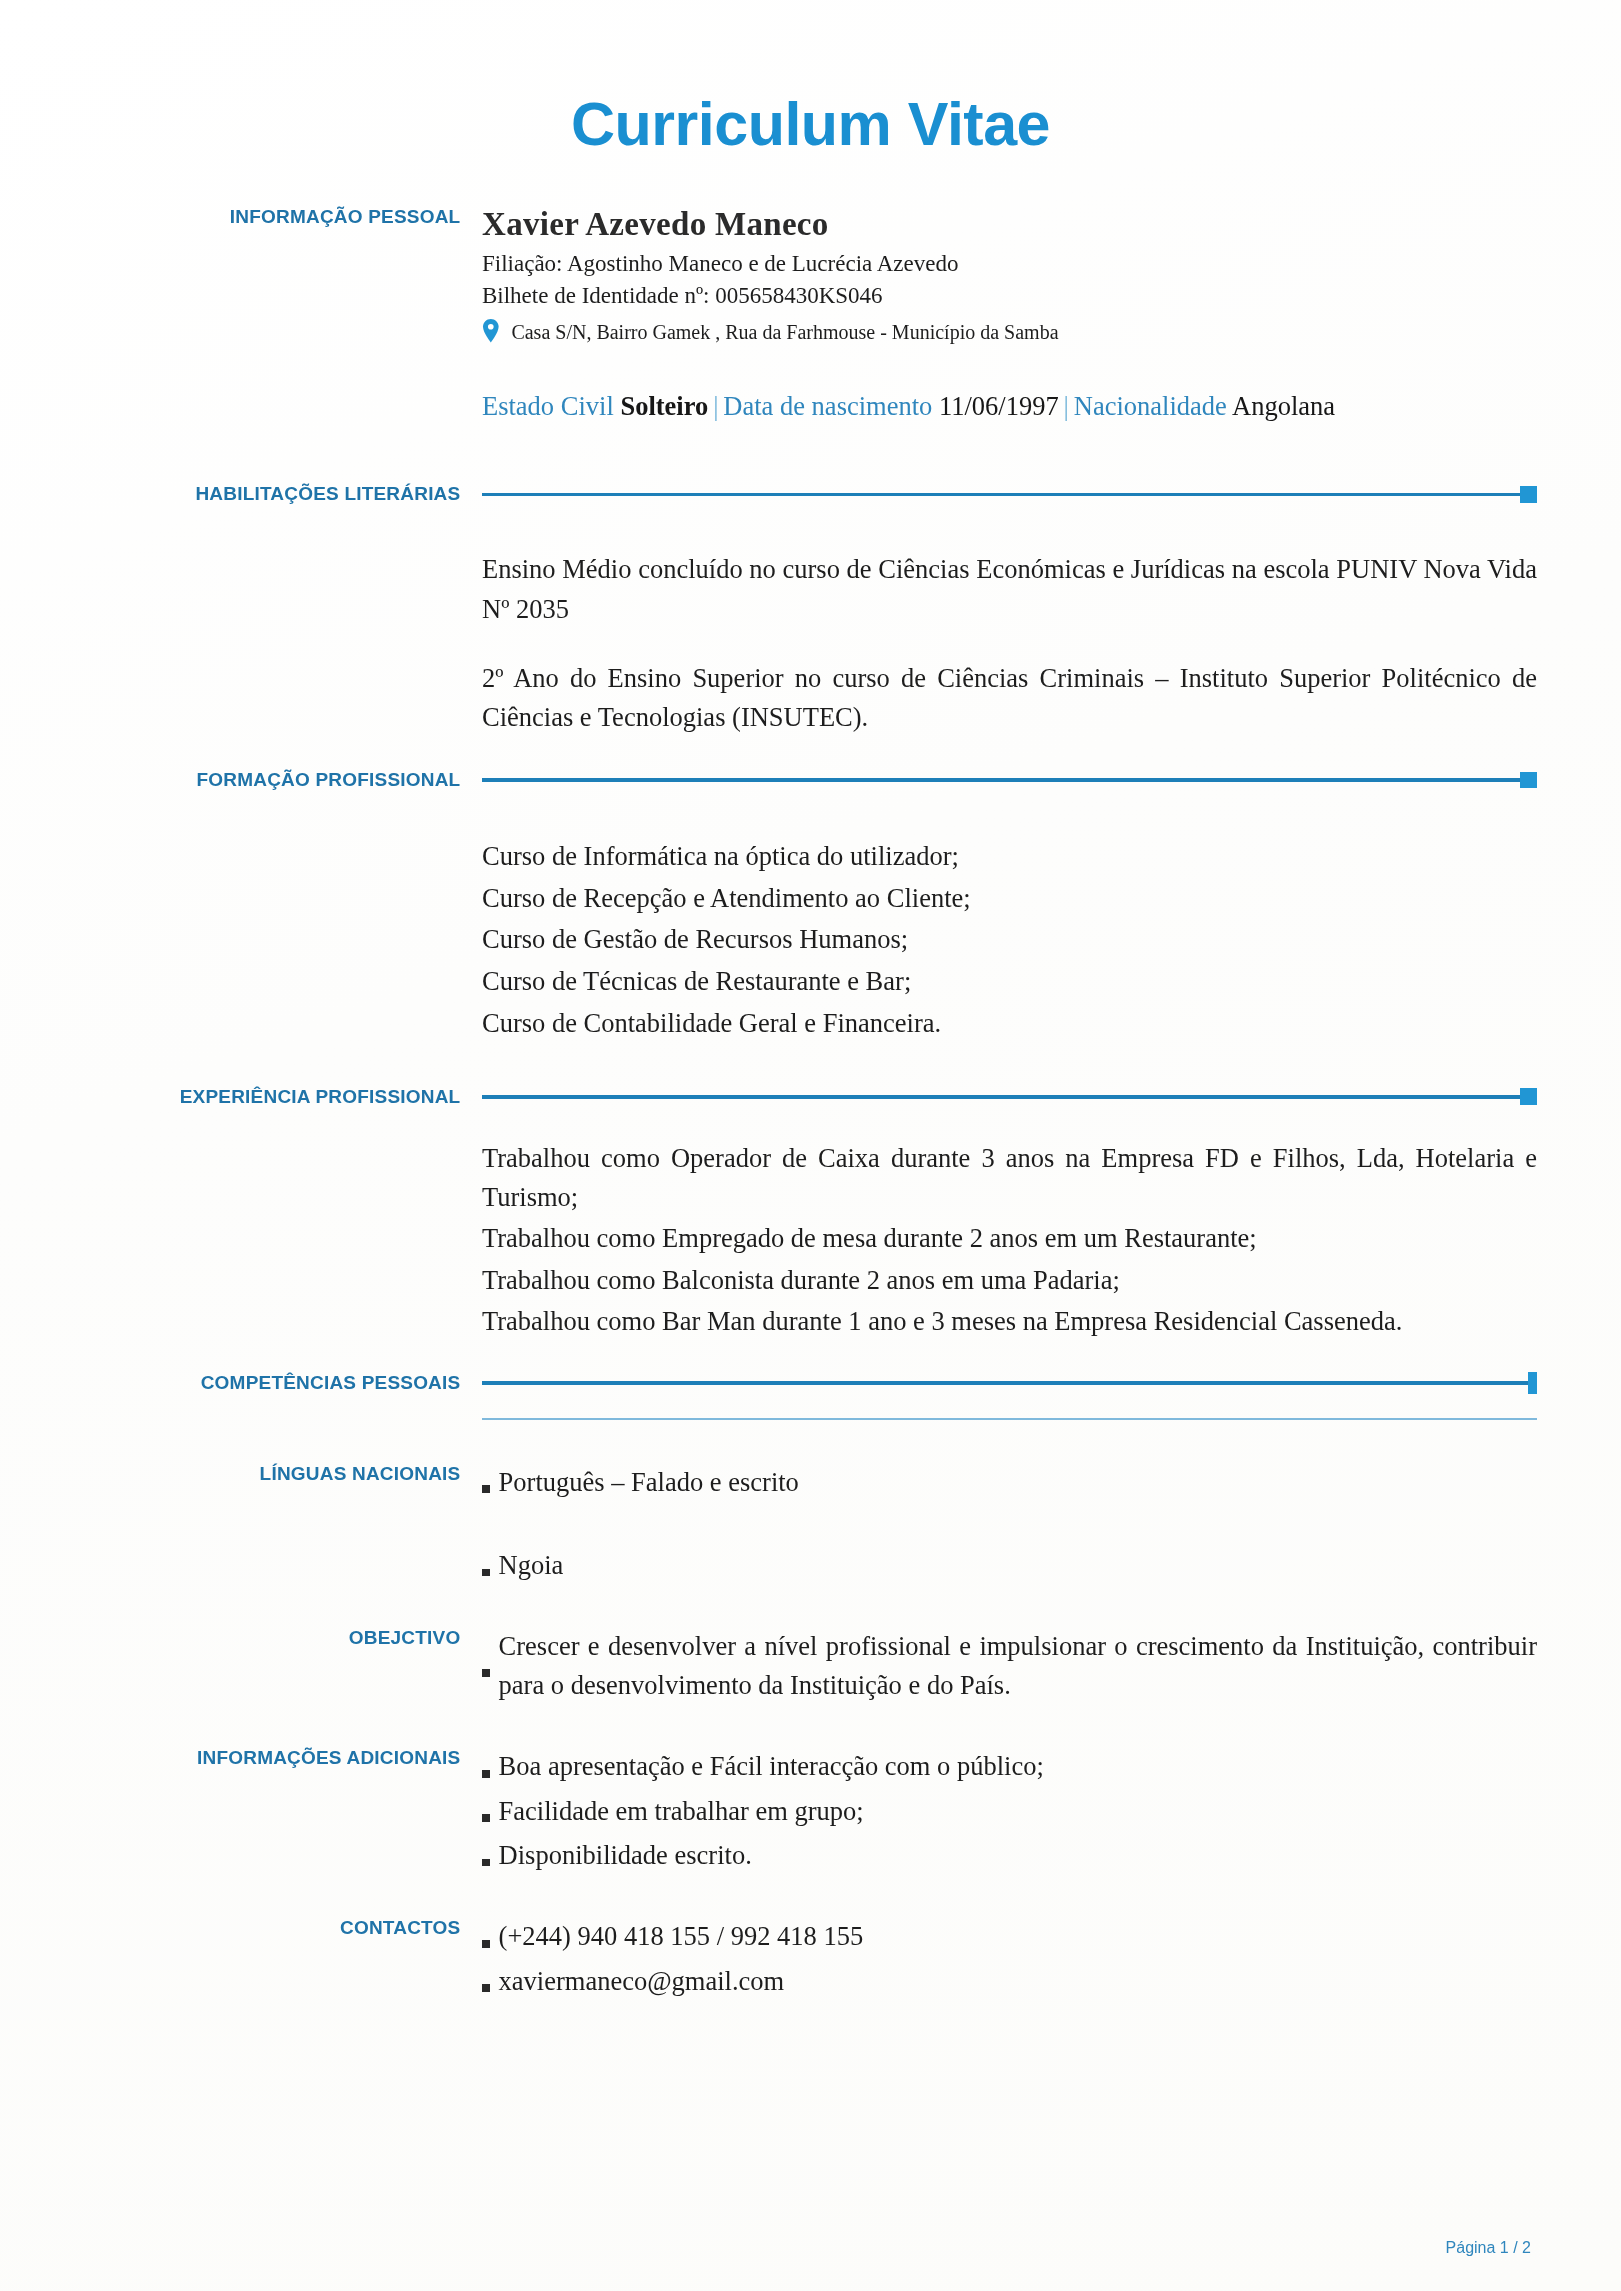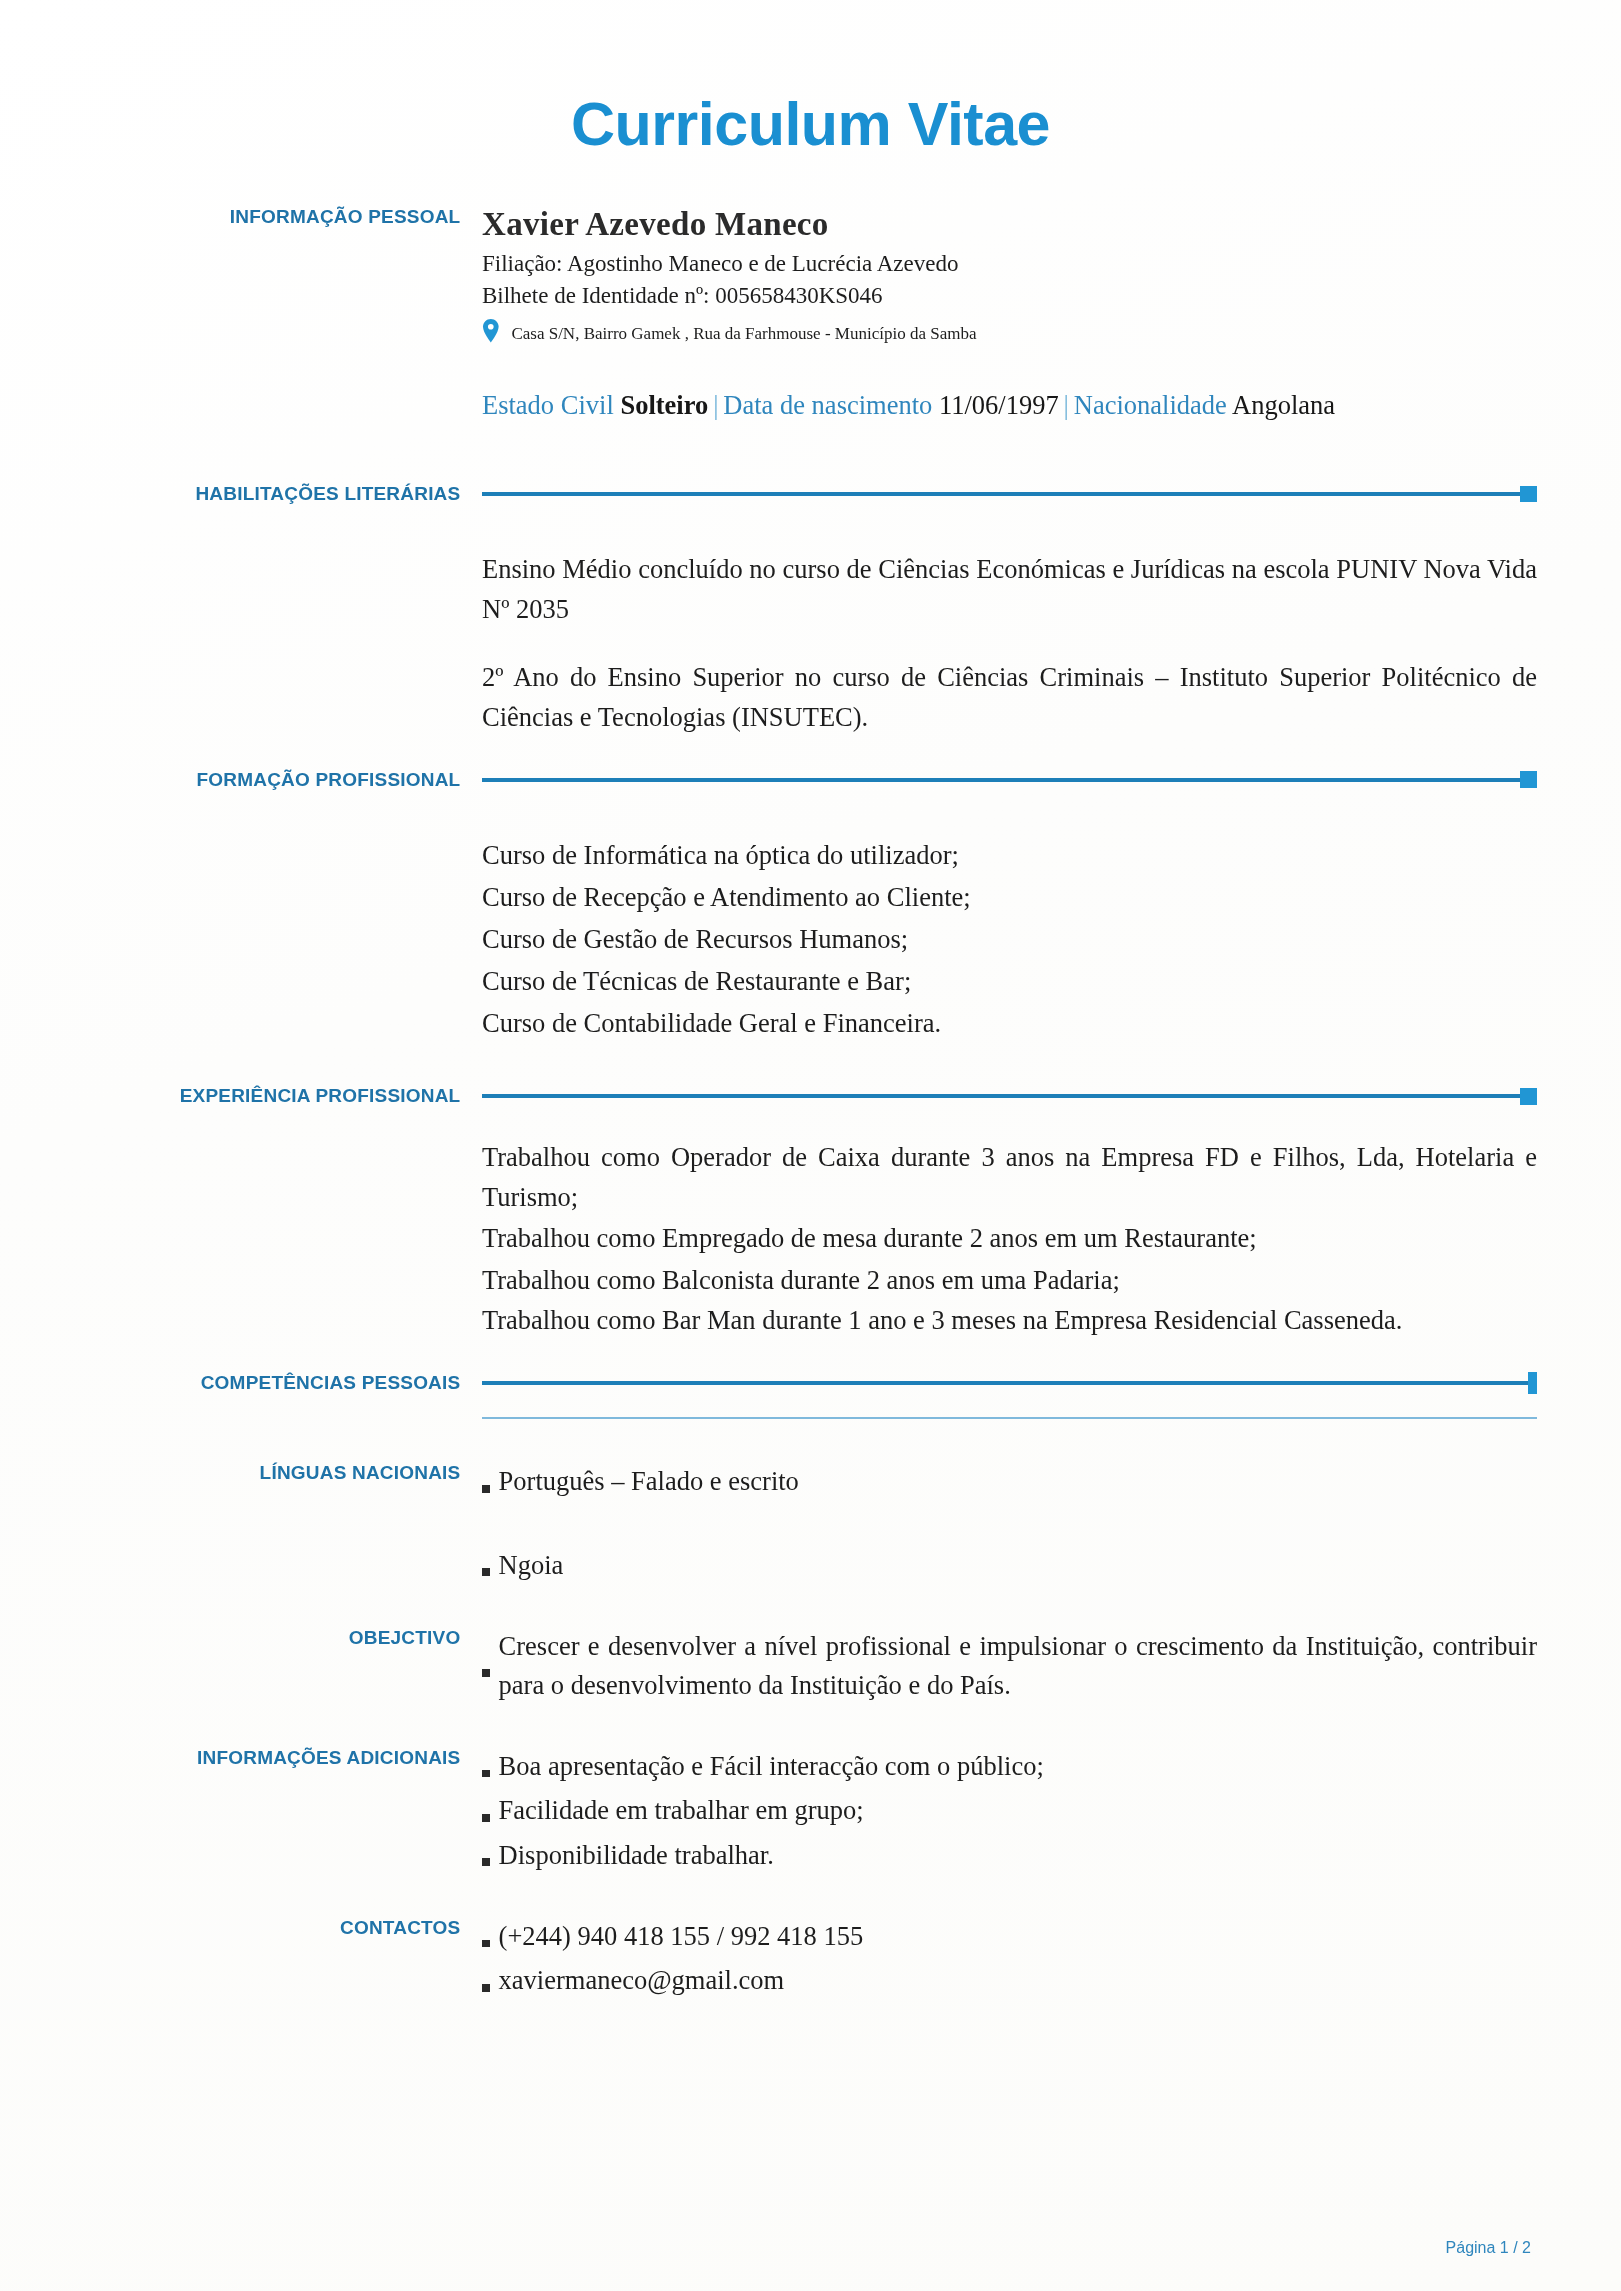--- a/index.html
+++ b/index.html
@@ -67,21 +67,21 @@
     letter-spacing: 0.3px;
     line-height: 1.15;
     margin-bottom: 3.9px;
   }
   .person-line {
     font-size: 23px;
     line-height: 1.42;
     color: #1d1d1d;
   }
   .addr-line {
-    font-size: 17px;
+    font-size: 20px;
     line-height: 1.45;
     color: #1d1d1d;
     display: flex;
     align-items: baseline;
     gap: 11.8px;
     margin-top: 2px;
   }
   .pin-icon {
     display: inline-block;
     width: 17.6px;
@@ -323,21 +323,21 @@
       <div class="bullet-item">
         <span class="bullet-sq"></span>
         <span class="bullet-text">Boa apresentação e Fácil interacção com o público;</span>
       </div>
       <div class="bullet-item">
         <span class="bullet-sq"></span>
         <span class="bullet-text">Facilidade em trabalhar em grupo;</span>
       </div>
       <div class="bullet-item">
         <span class="bullet-sq"></span>
-        <span class="bullet-text">Disponibilidade trabalhar.</span>
+        <span class="bullet-text">Disponibilidade escrito.</span>
       </div>
     </div>
   </div>
 
   <div class="row mt-c">
     <div class="label-col">CONTACTOS</div>
     <div class="content-col">
       <div class="bullet-item">
         <span class="bullet-sq"></span>
         <span class="bullet-text">(+244) 940 418 155 /  992 418 155</span>

